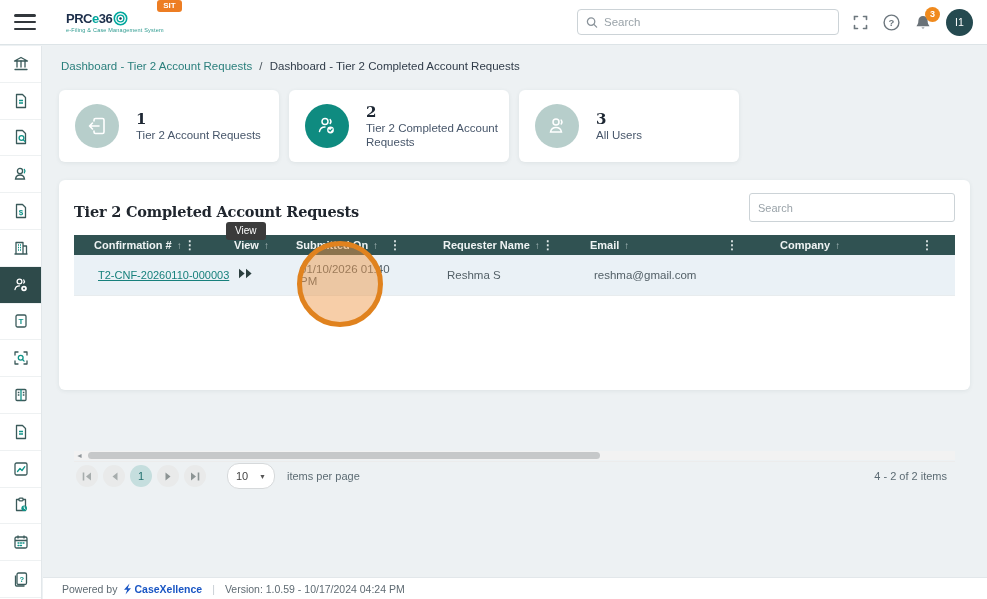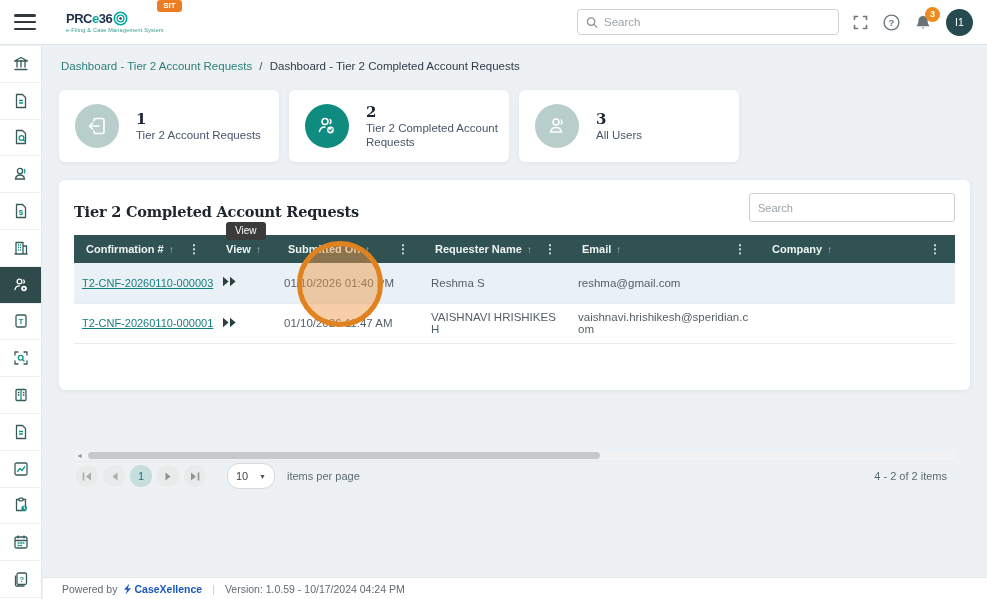--- a/index.html
+++ b/index.html
@@ -83,28 +83,28 @@
     outline:none; font-family:"Liberation Sans",sans-serif;
   }
   .panel-search::placeholder { color:#9aa3a9; }
   .tooltip {
     position:absolute; left:167px; top:42px; background:#3b3b3b; color:#fff;
     font-size:10px; padding:3px 9px 4px; border-radius:3px; z-index:6;
   }
   
   .grid { position:absolute; left:15px; top:55px; width:881px; border-collapse:collapse; table-layout:fixed; }
   .grid th {
-    background:#305252; height:28px; font-size:11px; font-weight:600; color:#eef3f3;
-    text-align:left; padding:0 12px; cursor:pointer; white-space:nowrap; overflow:hidden;
+    background:#305252; height:20px; font-size:11px; font-weight:600; color:#eef3f3;
+    text-align:left; padding:0 20px; cursor:pointer; white-space:nowrap; overflow:hidden;
   }
   .th-inner { display:flex; align-items:center; }
   .sort-arrow { color:#aebfbf; font-size:10px; margin-left:5px; }
   .col-menu { margin-left:auto; color:#e2eaea; font-size:12px; padding:0 2px; cursor:pointer; }
   .grid td {
-    font-size:11.5px; color:#525f66; padding:6px 8px; border-bottom:1px solid #e8ecee;
+    font-size:11.5px; color:#525f66; padding:6px 24px; border-bottom:1px solid #e8ecee;
     vertical-align:middle; word-break:break-all; background:#fff; height:40px;
   }
   .grid tr.hl td { background:#eaf1f6; }
   .grid a.conf-link { color:#17807c; text-decoration:underline; cursor:pointer; white-space:nowrap; font-size:11px; }
   .view-btn { cursor:pointer; display:inline-flex; }
   
   .hscroll { position:absolute; left:15px; top:271px; width:881px; height:9px; background:#f2f2f2; }
   .hscroll .larr { position:absolute; left:2px; top:0; font-size:7px; color:#8f9599; line-height:9px; }
   .hscroll .thumb { position:absolute; left:14px; top:1px; width:512px; height:7px; background:#c6c8c9; border-radius:4px; cursor:pointer; }
   
@@ -412,32 +412,20 @@
           <td><span class="view-btn">
                 <svg width="15" height="11" viewBox="0 0 15 11">
                   <path d="M1 .8l5.6 4.7L1 10.2zM8 .8l5.6 4.7L8 10.2z" fill="#2c3f3f"></path>
                 </svg>
               </span></td>
           <td>01/10/2026 01:40 PM</td>
           <td>Reshma S</td>
           <td>reshma@gmail.com</td>
           <td></td>
         </tr>
-        <tr>
-          <td><a class="conf-link">T2-CNF-20260110-000001</a></td>
-          <td><span class="view-btn">
-                <svg width="15" height="11" viewBox="0 0 15 11">
-                  <path d="M1 .8l5.6 4.7L1 10.2zM8 .8l5.6 4.7L8 10.2z" fill="#2c3f3f"></path>
-                </svg>
-              </span></td>
-          <td>01/10/2026 11:47 AM</td>
-          <td>VAISHNAVI HRISHIKESH</td>
-          <td>vaishnavi.hrishikesh@speridian.com</td>
-          <td></td>
-        </tr>
       </tbody>
     </table>
 
     <div class="hscroll">
       <span class="larr">◄</span>
       <div class="thumb"></div>
     </div>
 
     <div class="pager">
       <button class="pg-btn">

